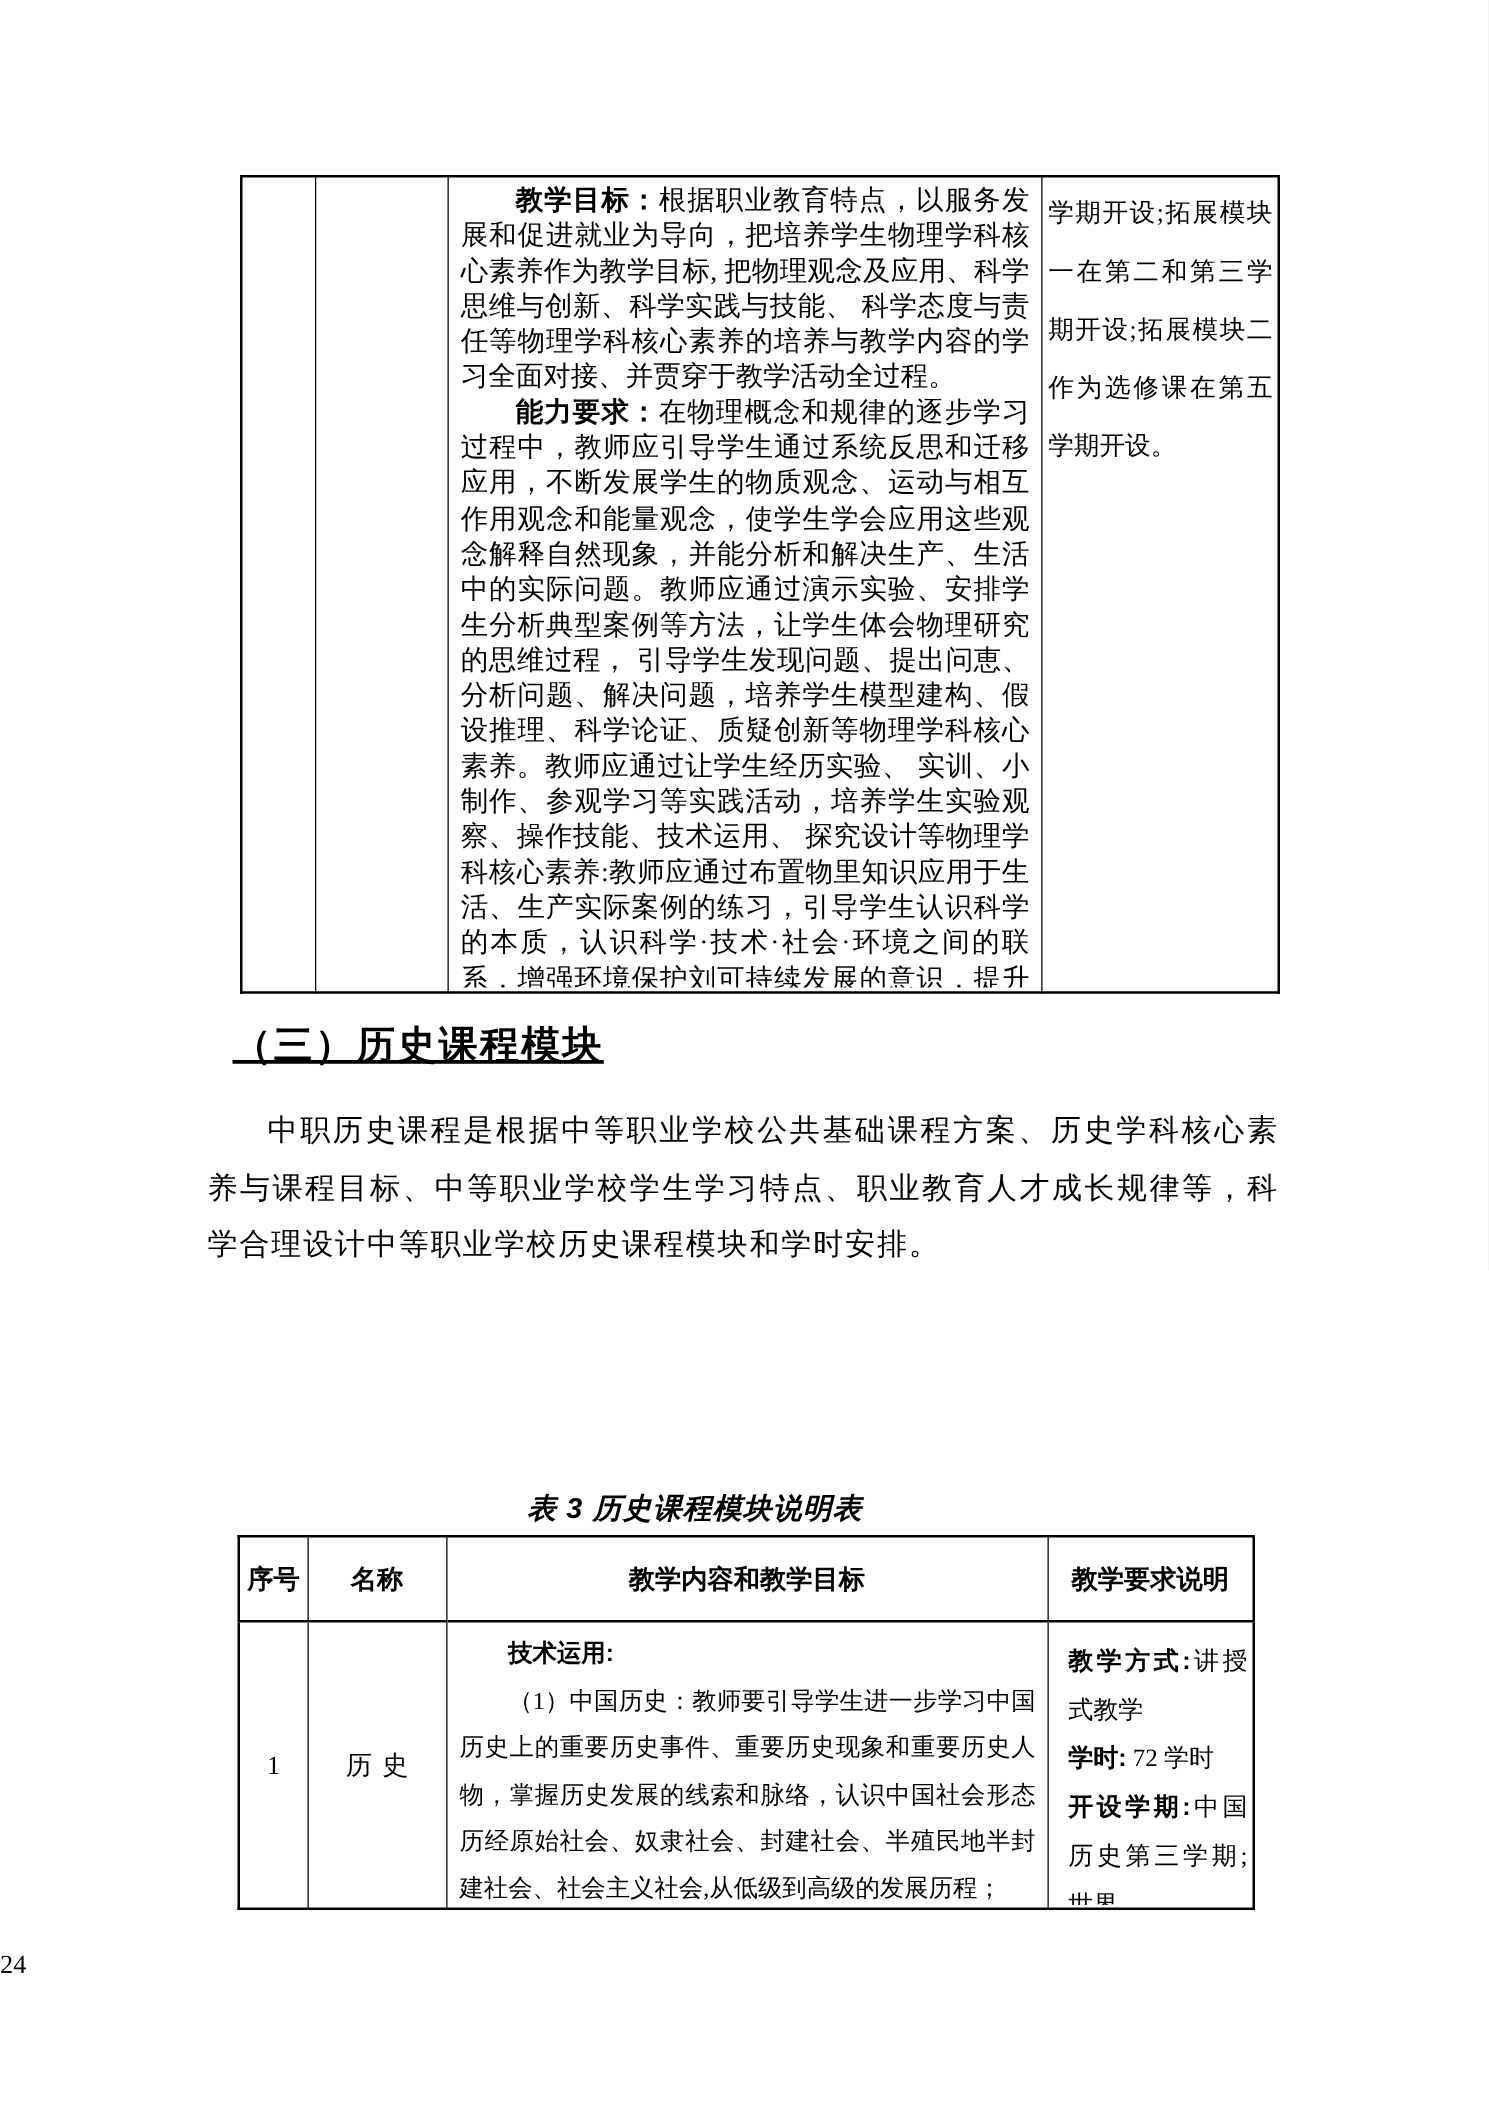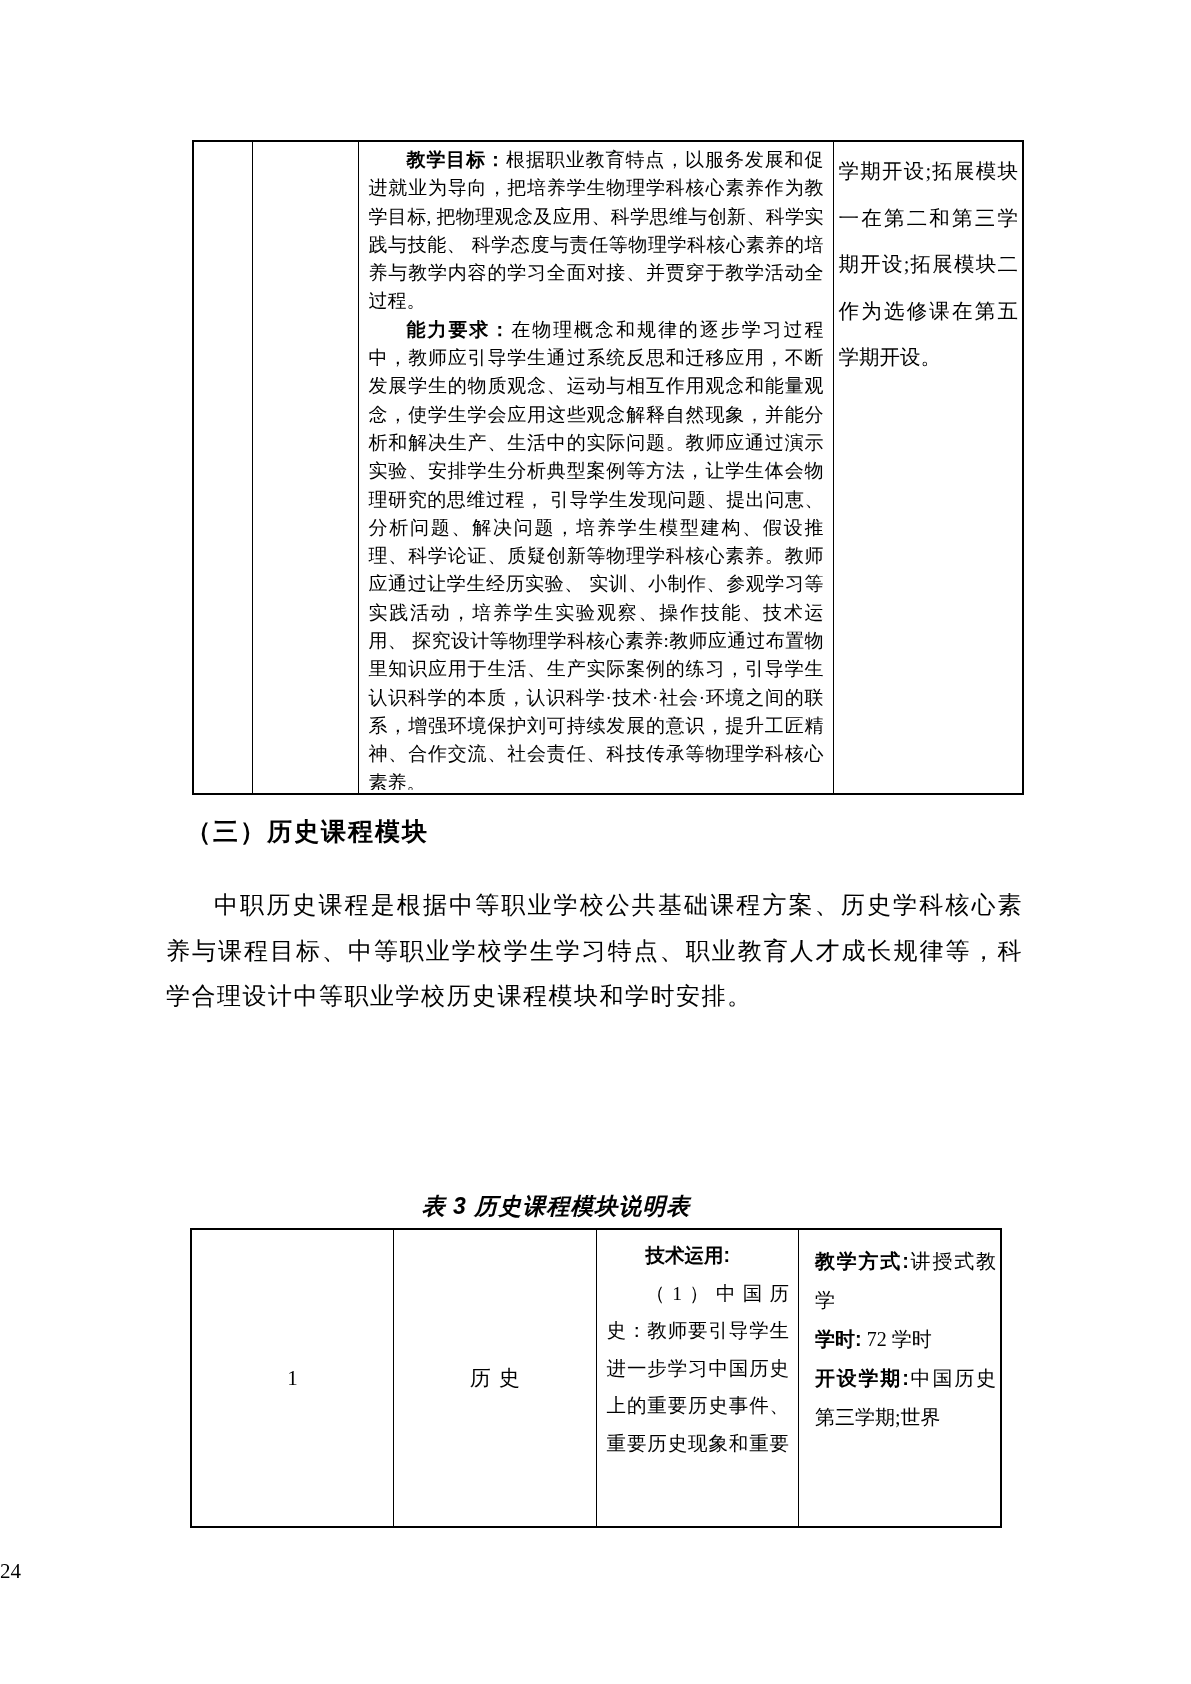--- a/index.html
+++ b/index.html
@@ -31,35 +31,35 @@
 
   
   .t1 { left: 192px; top: 140px; width: 806px; height: 655px; }
   .t1 .c1 { width: 59px; }
   .t1 .c2 { width: 106px; }
   .t1 .c3 { width: 475px; }
   .t1 .c4 { width: 190px; }
   .t1-c3 {
     height: 648px; overflow: hidden;
     padding: 4px 9px 0 10px;
-    font-size: 19px; line-height: 28.3px;
+    font-size: 22px; line-height: 28.3px;
     text-align: justify;
   }
   .t1-c3 p { text-indent: 2em; }
   .t1-c4 {
     height: 648px; overflow: hidden;
     padding: 6px 4px 0 5px;
     font-size: 20.5px; line-height: 46.5px;
     text-align: justify;
   }
 
   
   .sec-heading {
     position: absolute; left: 186px; top: 815px;
-    font-size: 25px; letter-spacing: 2px;
+    font-size: 31px; letter-spacing: 2px; text-decoration: underline;
   }
   .body-text {
     position: absolute; left: 150px; top: 867px; width: 889px;
     font-size: 24px; line-height: 45.6px;
     letter-spacing: 1.5px; text-align: justify;
   }
   .body-text p { margin: 16px; text-indent: 2em; }
 
   
   .t3-caption {
@@ -130,20 +130,26 @@
   <div class="sec-heading hei">（三）历史课程模块</div>
 
   <div class="body-text">
     <p>中职历史课程是根据中等职业学校公共基础课程方案、历史学科核心素养与课程目标、中等职业学校学生学习特点、职业教育人才成长规律等，科学合理设计中等职业学校历史课程模块和学时安排。</p>
   </div>
 
   <div class="t3-caption hei">表 3 历史课程模块说明表</div>
 
   <table class="t3">
     <tbody>
+        <tr class="head">
+      <td class="c1 hei">序号</td>
+      <td class="c2 hei">名称</td>
+      <td class="c3 hei">教学内容和教学目标</td>
+      <td class="c4 hei">教学要求说明</td>
+    </tr>
     <tr class="data">
       <td class="center">1</td>
       <td class="center spaced">历史</td>
       <td>
         <div class="t3-c3">
           <div class="hei ind">技术运用:</div>
           <p class="ind">（1）中国历史：教师要引导学生进一步学习中国历史上的重要历史事件、重要历史现象和重要历史人物，掌握历史发展的线索和脉络，认识中国社会形态历经原始社会、奴隶社会、封建社会、半殖民地半封建社会、社会主义社会,从低级到高级的发展历程；</p>
         </div>
       </td>
       <td>

